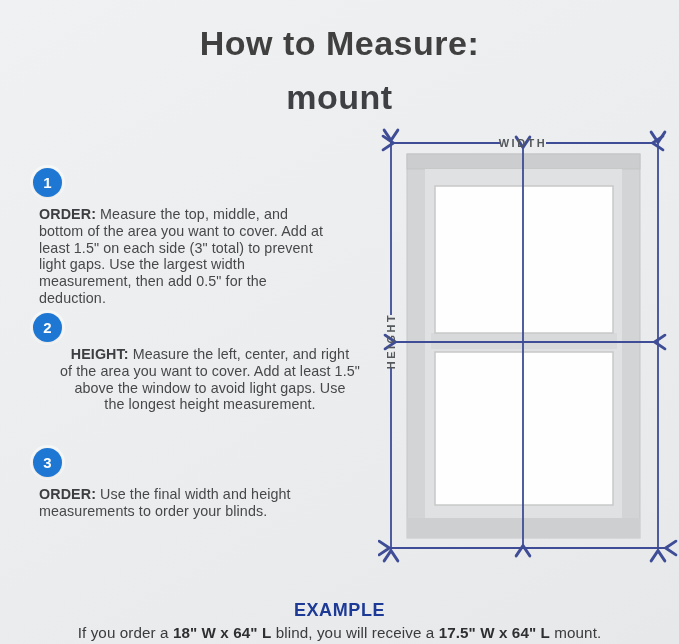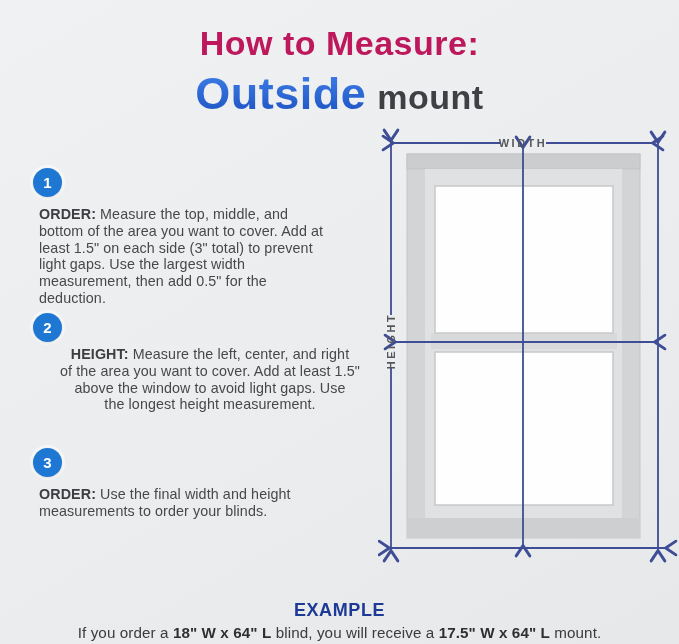--- a/index.html
+++ b/index.html
@@ -8,21 +8,21 @@
     font-family:"Liberation Sans", sans-serif;
     background:linear-gradient(150deg,#f0f1f2 0%,#ecedee 50%,#e6e8ea 100%);
     position:relative;overflow:hidden;
     -webkit-font-smoothing:antialiased;
   }
   .title-wrap{
     position:absolute;top:26px;left:0;width:679px;
     text-align:center;line-height:1.05;
   }
   .title-line1{
-    font-size:34px;font-weight:600;color:#be185d;letter-spacing:.5px;
+    font-size:34px;font-weight:600;color:#404040;letter-spacing:.5px;
   }
   .title-line2{
     margin-top:2px;
     display:flex;justify-content:center;align-items:baseline;gap:11px;
   }
   .title-highlight{
     font-size:45px;font-weight:800;letter-spacing:.5px;
     background:linear-gradient(180deg,#3f80e8 0%,#1c52c2 100%);
     -webkit-background-clip:text;background-clip:text;
     -webkit-text-fill-color:transparent;color:#2563d4;
@@ -65,21 +65,20 @@
     margin-top:3px;font-size:15.2px;color:#3a3b3d;letter-spacing:.1px;
   }
   .example-body b{font-weight:700;color:#2e2f31;}
 </style>
 </head>
 <body>
 
 <div class="title-wrap">
   <div class="title-line1">How to Measure:</div>
   <div class="title-line2">
-    <span class="title-highlight">Outside</span>
     <span class="title-suffix">mount</span>
   </div>
 </div>
 
 <div class="steps">
   <div class="badge badge1">
     <span>1</span>
   </div>
   <div class="step-text text1"><b>ORDER:</b> <span class="step-body">Measure the top, middle, and
 bottom of the area you want to cover. Add at

